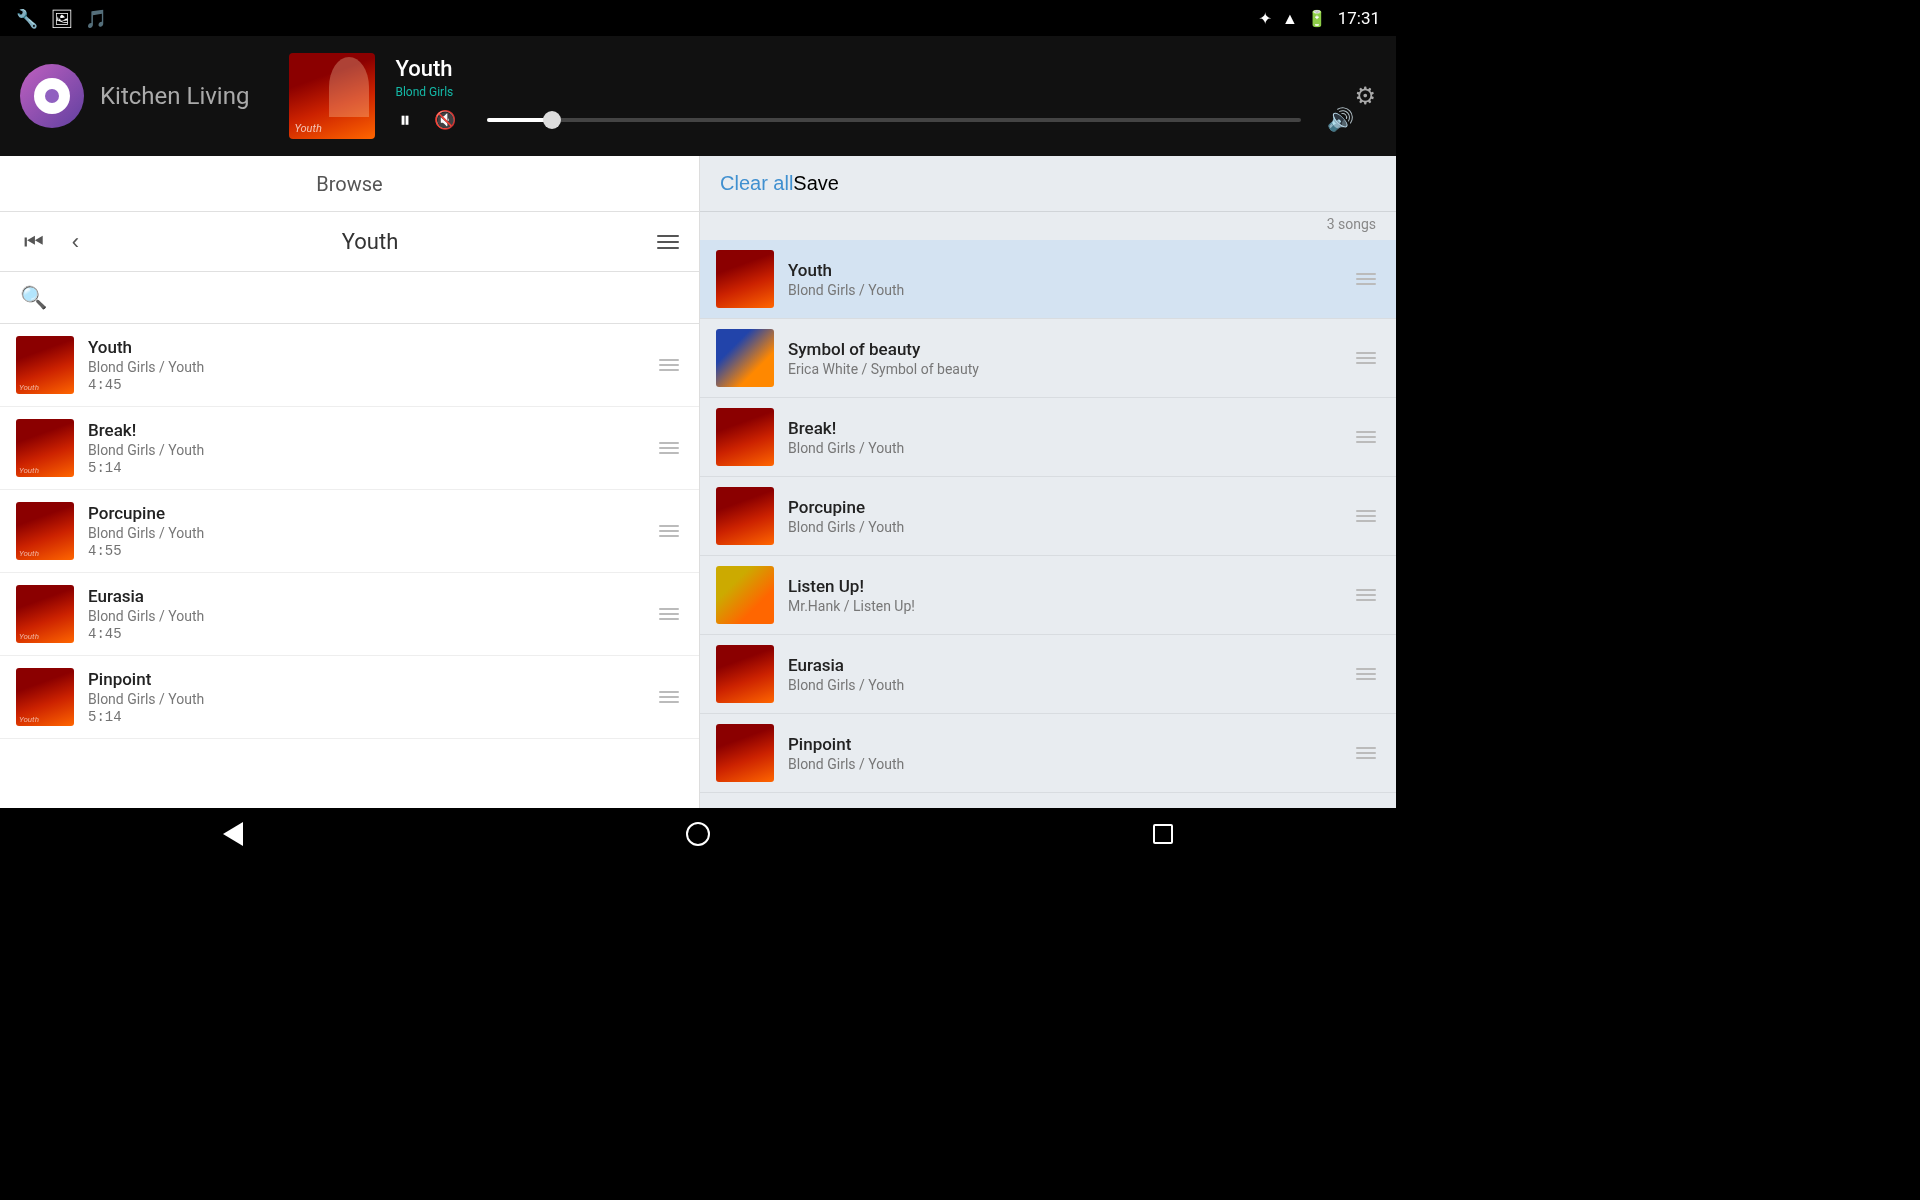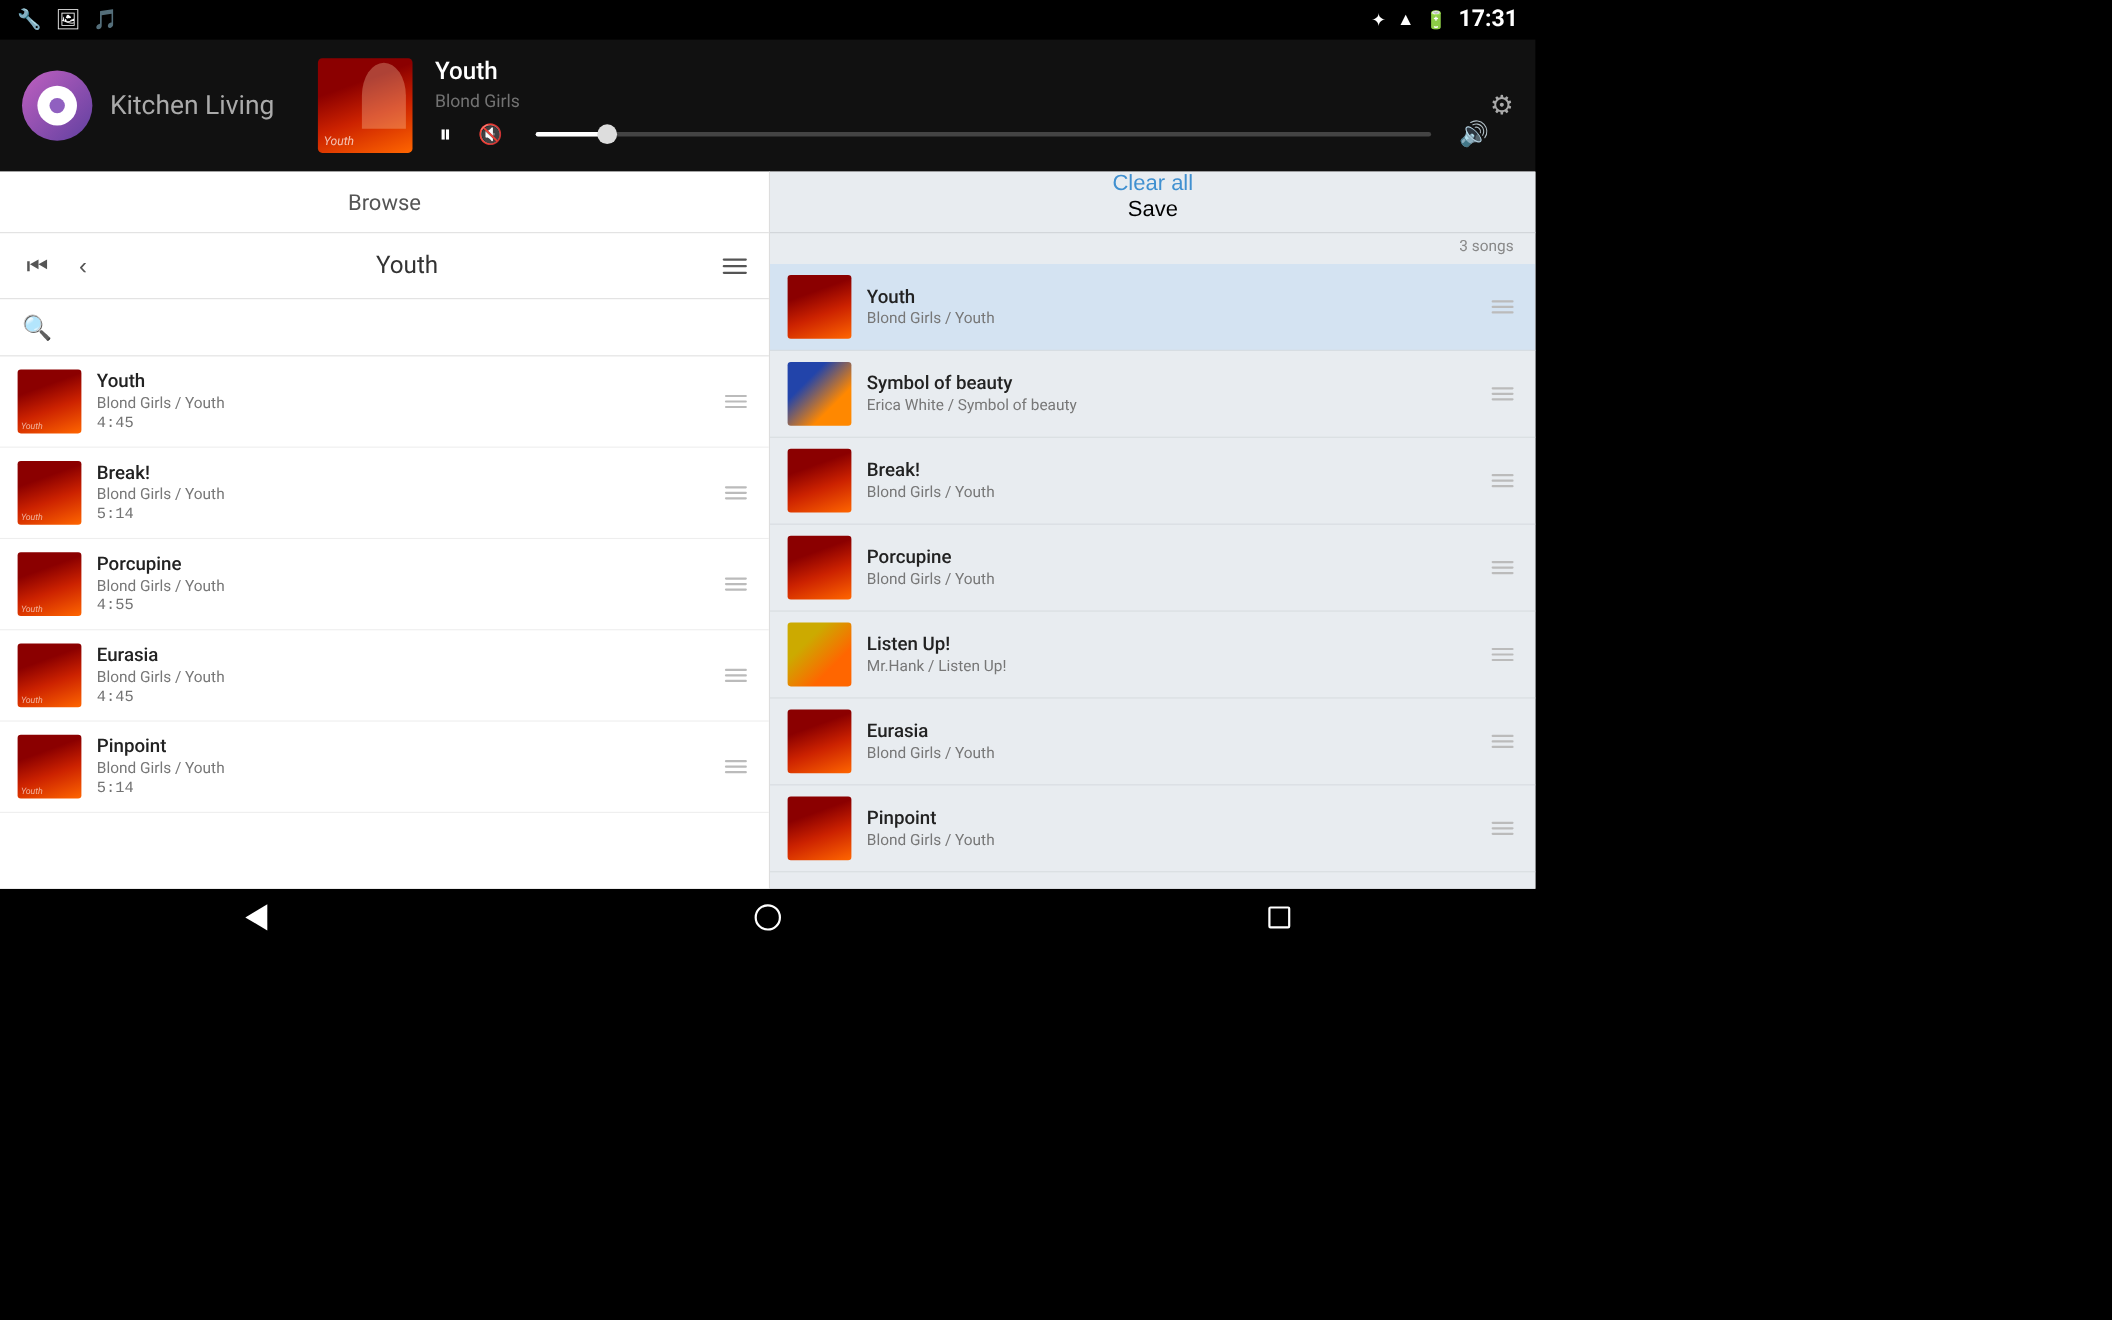--- a/index.html
+++ b/index.html
@@ -31,22 +31,22 @@
       font-size: 18px;
     }
     .status-right {
       display: flex;
       align-items: center;
       gap: 10px;
       color: #fff;
       font-size: 16px;
     }
     .status-time {
-      font-size: 21px;
-      font-weight: 700;
+      font-size: 17px;
+      font-weight: 400;
     }
 
     
     #now-playing-bar {
       height: 120px;
       background: #111;
       display: flex;
       align-items: center;
       padding: 0 20px;
     }
@@ -118,22 +118,22 @@
     .now-playing-info {
       flex: 1;
       color: #fff;
     }
     .now-playing-title {
       font-size: 22px;
       font-weight: 500;
       margin-bottom: 4px;
     }
     .now-playing-artist {
-      font-size: 16px;
-      color: #737373;
+      font-size: 12px;
+      color: #14b8a6;
       margin-bottom: 4px;
     }
     .player-controls {
       display: flex;
       align-items: center;
       gap: 16px;
     }
     .ctrl-btn {
       background: none;
       border: none;
@@ -335,21 +335,20 @@
       background: #e8ecf0;
       display: flex;
       flex-direction: column;
     }
     .queue-header {
       height: 56px;
       display: flex;
       align-items: center;
       padding: 0 20px;
       border-bottom: 1px solid #d0d4d8;
-      flex-direction: column;
     }
     .clear-all-btn {
       background: none;
       border: none;
       color: #4090d0;
       font-size: 20px;
       cursor: pointer;
     }
     .queue-title {
       flex: 1;

